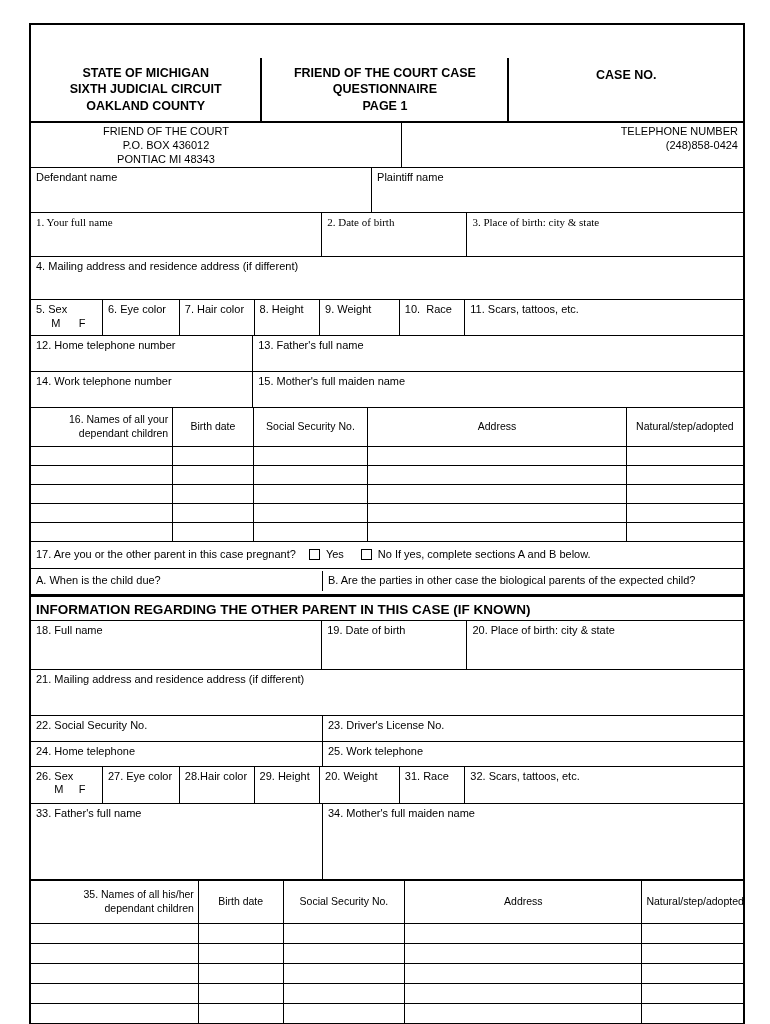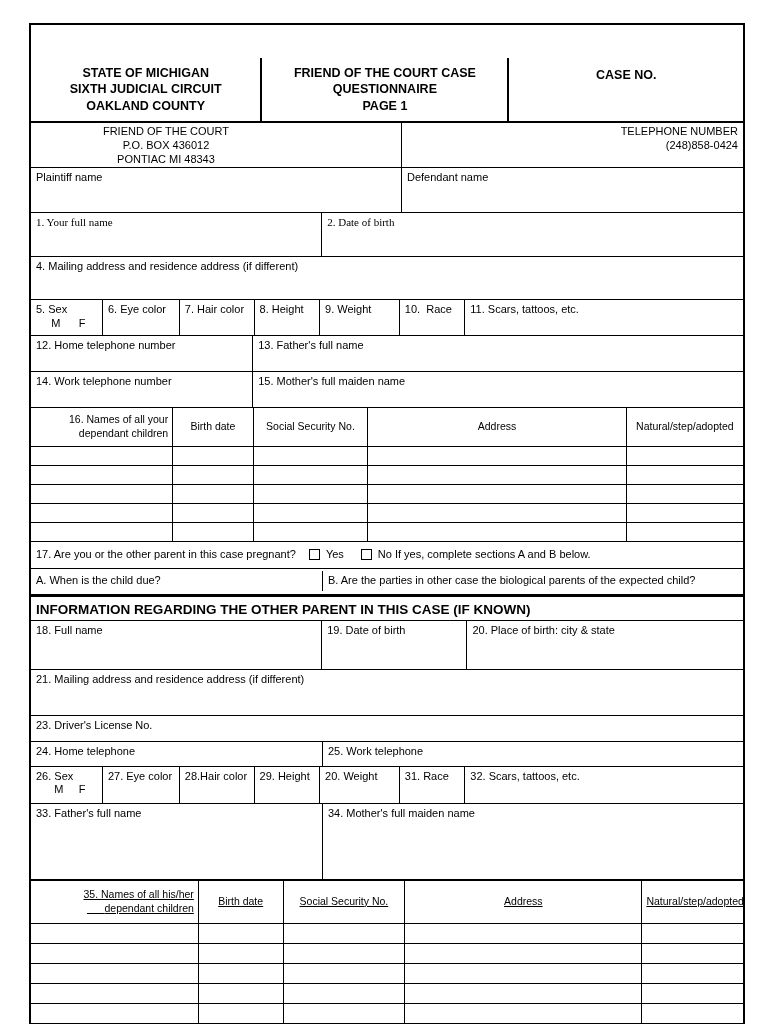--- a/index.html
+++ b/index.html
@@ -57,21 +57,21 @@
     border: 1px solid #000; font-weight: normal; font-size: 10.5px;
     padding: 2px 4px; overflow: hidden;
   }
   .kids th { text-align: center; vertical-align: middle; line-height: 1.3; }
   .kids th.names { text-align: right; white-space: pre-wrap; vertical-align: middle; }
   .kids th:first-child, .kids td:first-child { border-left: none; }
   .kids th:last-child, .kids td:last-child { border-right: none; }
   .kids thead th { border-top: none; }
   .kids16 thead tr { height: 38px; }
   .kids16 tbody tr { height: 19px; }
-  .kids35 thead tr { height: 43px; text-decoration: underline; }
+  .kids35 thead tr { height: 43px; }
   .kids35 tbody tr { height: 20px; }
   .kids35 { border-top: 1px solid #000; }
 
   .chk {
     display: inline-block; width: 11px; height: 11px;
     border: 1.2px solid #000; background: #fff; flex: none;
   }
   .married-row { border-top: 2px solid #000; border-bottom: none; height: 32px; }
   .married-row .cell { display: flex; align-items: center; white-space: pre; width: 100%; padding-left: 23px; }
   .raised { position: relative; top: -4px; }
@@ -93,27 +93,28 @@
 
   <div class="row contact">
     <div class="cell addr" style="width:52.1%">FRIEND OF THE COURT
 P.O. BOX 436012
 PONTIAC MI 48343</div>
     <div class="cell phone" style="width:47.9%">TELEPHONE NUMBER
 (248)858-0424</div>
   </div>
 
   <div class="row h45">
+    <div class="cell" style="width:47.9%">Defendant name</div>
     <div class="cell" style="width:52.1%">Plaintiff name</div>
-    <div class="cell" style="width:47.9%">Defendant name</div>
   </div>
 
   <div class="row h44">
     <div class="cell" style="width:40.9%">1. Your full name</div>
     <div class="cell" style="width:20.4%">2. Date of birth</div>
+    <div class="cell" style="width:38.7%">3. Place of birth: city &amp; state</div>
   </div>
 
   <div class="row h43">
     <div class="cell" style="width:100%">4. Mailing address and residence address (if different)</div>
   </div>
 
   <div class="row h36">
     <div class="cell" style="width:10.1%">5. Sex
      M      F</div>
     <div class="cell" style="width:10.8%">6. Eye color</div>
@@ -213,20 +214,21 @@
     <div class="cell" style="width:40.9%">18. Full name</div>
     <div class="cell" style="width:20.4%">19. Date of birth</div>
     <div class="cell" style="width:38.7%">20. Place of birth: city &amp; state</div>
   </div>
 
   <div class="row h46">
     <div class="cell" style="width:100%">21. Mailing address and residence address (if different)</div>
   </div>
 
   <div class="row h26">
+    <div class="cell" style="width:41%">22. Social Security No.</div>
     <div class="cell" style="width:59%">23. Driver's License No.</div>
   </div>
 
   <div class="row h25">
     <div class="cell" style="width:41%">24. Home telephone</div>
     <div class="cell" style="width:59%">25. Work telephone</div>
   </div>
 
   <div class="row h37">
     <div class="cell" style="width:10.1%">26. Sex

